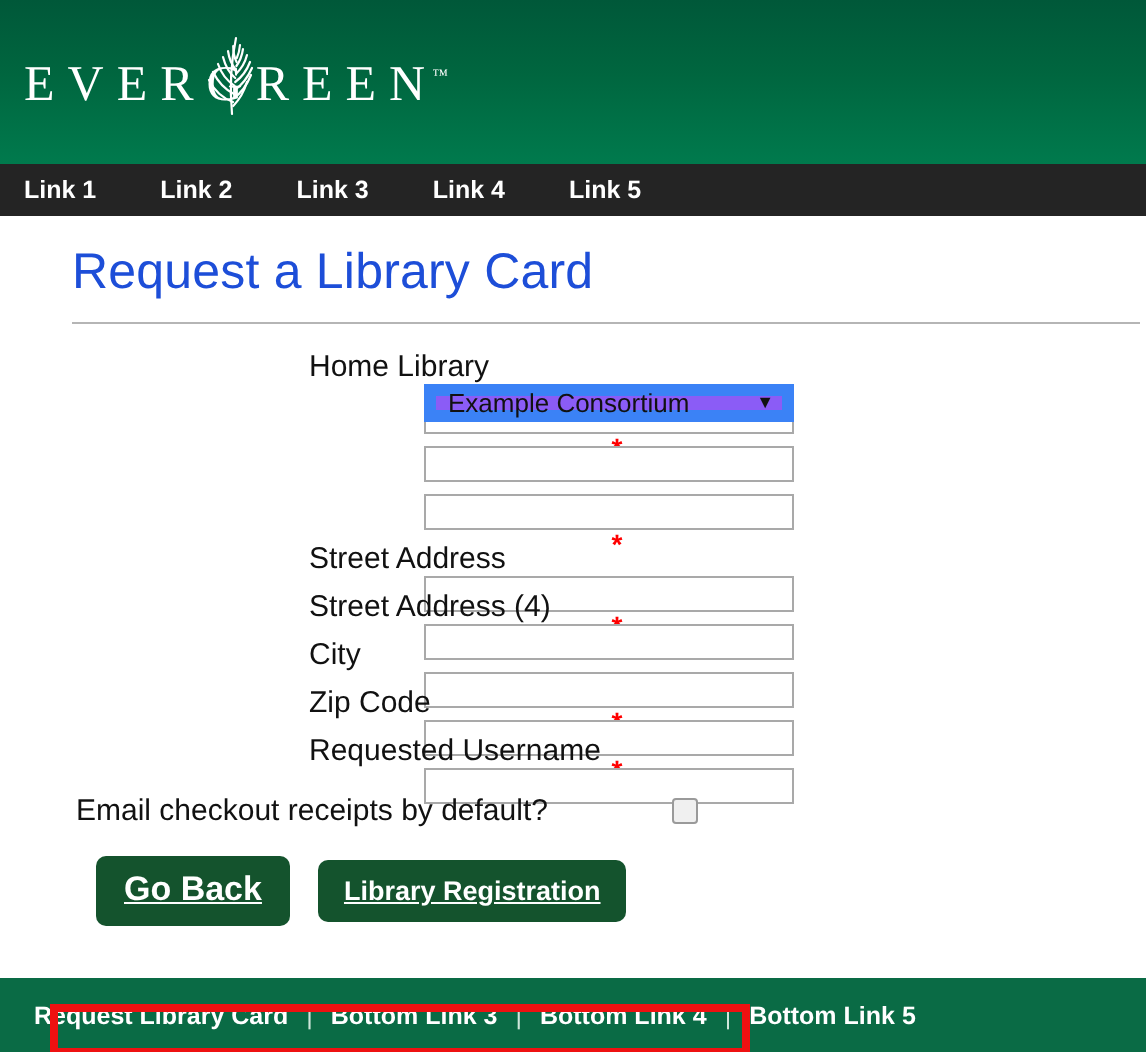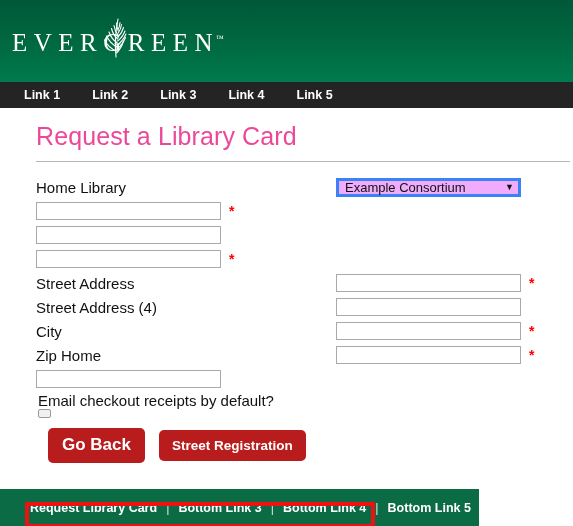--- a/index.html
+++ b/index.html
@@ -54,61 +54,62 @@
     letter-spacing: 0;
     margin-left: -3px;
   }
 
   
   .top-nav {
     background: #242424;
     height: 26px;
     display: flex;
     align-items: center;
-    padding-left: 24px;
+    padding-left: 12px;
     box-sizing: border-box;
   }
   .top-nav a {
     color: #ffffff;
     font-size: 12.5px;
     font-weight: bold;
     text-decoration: none;
     margin-right: 32px;
     white-space: nowrap;
   }
 
   
   .main {
     padding: 0 0 0 0;
     position: relative;
   }
   .page-title {
     font-size: 25px;
     font-weight: normal;
-    color: #ec4899;
+    color: #1d4ed8;
     margin: 0;
     padding: 14px 0 10px 36px;
     letter-spacing: 0.1px;
   }
   .title-rule {
     border: none;
     border-top: 1px solid #b5b5b5;
     margin: 0 0 0 36px;
     width: 534px;
   }
 
   
   .form-area {
     padding: 13px 0 0 36px;
     position: relative;
   }
   .form-row {
     display: flex;
     align-items: center;
     height: 24px;
+    flex-direction: column;
   }
   .f-label {
     width: 300px;
     font-size: 15px;
     color: #111111;
     white-space: nowrap;
   }
   .f-control {
     width: 185px;
     display: flex;
@@ -122,22 +123,22 @@
     background: #ffffff;
     font-family: "Liberation Sans", sans-serif;
     font-size: 12px;
     padding: 0 2px;
     outline: none;
   }
   .f-select {
     width: 185px;
     height: 19px;
     box-sizing: border-box;
-    border: 3px solid #3b82f6;
-    background: #f0abfc;
+    border: 6px solid #3b82f6;
+    background: #8b5cf6;
     font-family: "Liberation Sans", sans-serif;
     font-size: 13px;
     color: #111;
     display: flex;
     align-items: center;
     padding: 0 4px 0 6px;
     justify-content: space-between;
     position: relative;
   }
   .f-select .caret {
@@ -150,24 +151,24 @@
     font-size: 14px;
     font-weight: bold;
     margin-left: 8px;
     line-height: 1;
   }
   .req.hidden { visibility: hidden; }
 
   
   .checkbox-row {
     display: flex;
+    align-items: center;
     height: 26px;
     margin-top: 1px;
     padding-left: 2px;
-    flex-direction: column;
   }
   .checkbox-row .f-label { width: 298px; }
   .cb {
     width: 13px;
     height: 13px;
     box-sizing: border-box;
     border: 1px solid #9a9a9a;
     background: #f0f0f0;
     border-radius: 2px;
     display: inline-block;
@@ -187,49 +188,50 @@
   }
 
   
   .btn-row {
     display: flex;
     align-items: center;
     padding: 10px 0 0 12px;
     gap: 14px;
   }
   .btn {
-    background: #b91c1c;
+    background: #14532d;
     color: #ffffff;
     border: none;
     border-radius: 5px;
     font-family: "Liberation Sans", sans-serif;
     font-weight: bold;
     cursor: pointer;
     white-space: nowrap;
+    text-decoration: underline;
   }
   .btn-back {
     font-size: 17px;
     padding: 7px 14px 8px 14px;
   }
   .btn-submit {
     font-size: 13.5px;
     padding: 8px 13px 8px 13px;
   }
 
   
   .site-footer {
     position: absolute;
     left: 0;
     bottom: 0;
-    width: 479px;
+    width: 573px;
     height: 37px;
     background: #0a6b45;
     display: flex;
     align-items: center;
-    padding-left: 30px;
+    padding-left: 17px;
     box-sizing: border-box;
   }
   .site-footer a {
     color: #ffffff;
     font-size: 12.5px;
     font-weight: bold;
     text-decoration: none;
     white-space: nowrap;
   }
   .site-footer .sep {
@@ -329,42 +331,43 @@
 
     <div class="form-row">
       <span class="f-label">City</span>
       <span class="f-control">
         <input class="f-input" type="text" value="" style="">
       </span>
       <span class="req">*</span>
     </div>
 
     <div class="form-row">
-      <span class="f-label">Zip Home</span>
-      <span class="f-control">
-        <input class="f-input" type="text" value="" style="">
-      </span>
-      <span class="req">*</span>
-    </div>
-
-    <div class="form-row">
+      <span class="f-label">Zip Code</span>
+      <span class="f-control">
+        <input class="f-input" type="text" value="" style="">
+      </span>
+      <span class="req">*</span>
+    </div>
+
+    <div class="form-row">
+      <span class="f-label">Requested Username</span>
       <span class="f-control">
         <input class="f-input" type="text" value="" style="">
       </span>
       <span class="req hidden">*</span>
     </div>
 
     <div class="checkbox-row">
       <span class="f-label">Email checkout receipts by default?</span>
       <span class="cb"></span>
     </div>
 
     <div class="btn-row">
       <button class="btn btn-back">Go Back</button>
-      <button class="btn btn-submit">Street Registration</button>
+      <button class="btn btn-submit">Library Registration</button>
     </div>
 
   </div>
 
   <div class="annot-box"></div>
 </div>
 
 <div class="site-footer">
   <a href="#">Request Library Card</a>
   <span class="sep">|</span>

